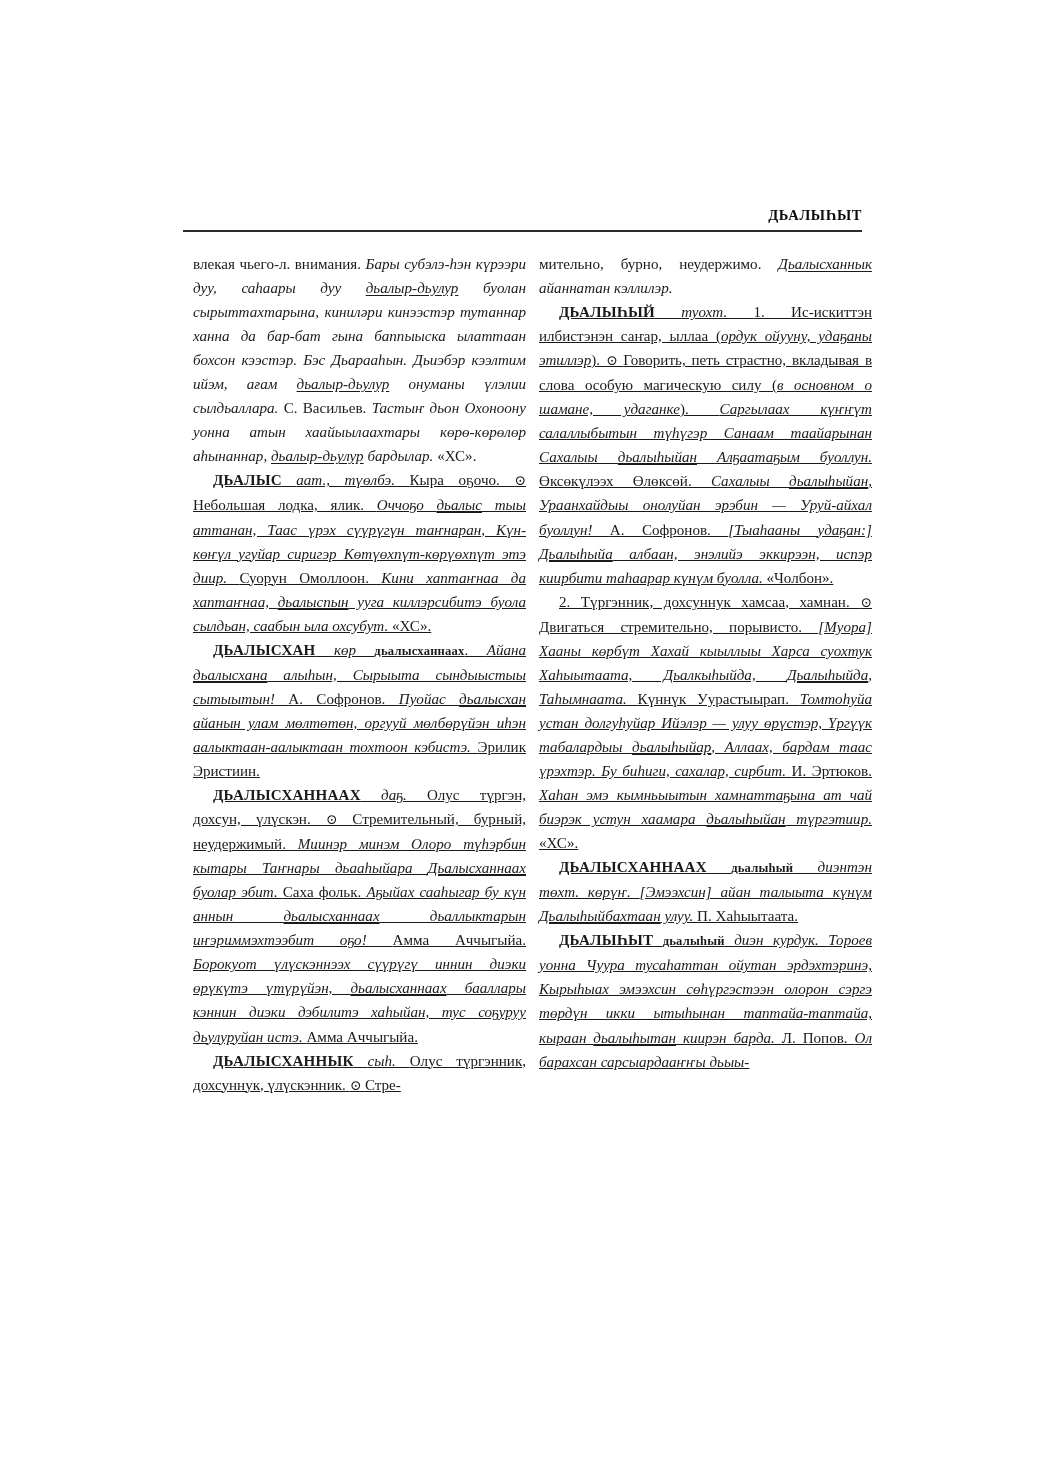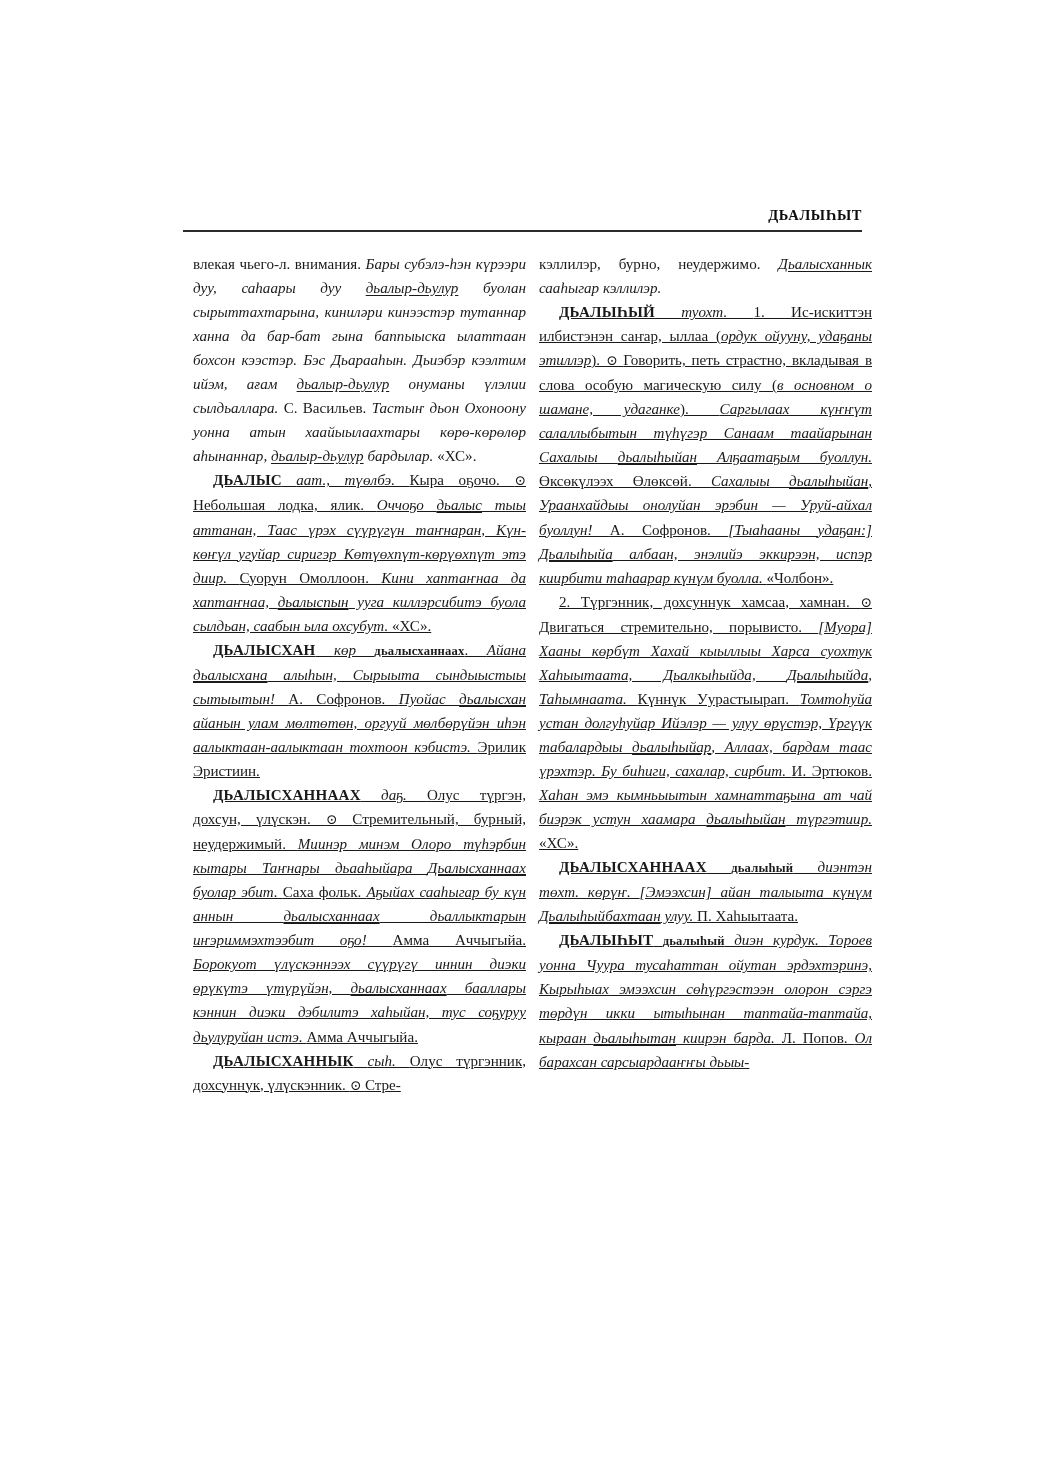--- a/index.html
+++ b/index.html
@@ -113,21 +113,21 @@
 
     <div class="col">
       <div class="para cont"><span class="rom">влекая чьего-л. внимания. </span><span class="it">Бары субэлэ-һэн күрээри дуу, саһаары дуу </span><span class="ul">дьалыр-дьулур</span><span class="it"> буолан сырыттахтарына, киниләри кинээстэр тутаннар ханна да бар-бат гына баппыыска ылаттаан бохсон кээстэр. Бэс Дьарааһын. Дьиэбэр кээлтим ийэм, ағам </span><span class="ul">дьалыр-дьулур</span><span class="it"> онуманы үлэлии сылдьаллара. </span><span class="rom">С. Васильев. </span><span class="it">Тастыҥ дьон Охоноону уонна атын хаайыылаахтары көрө-көрөлөр аһынаннар, </span><span class="ul">дьалыр-дьулур</span><span class="it"> бардылар. </span><span class="rom">«ХС».</span></div>
       <div class="para indent"><span class="hw">ДЬАЛЫС</span><span class="rom"> </span><span class="it">аат., түөлбэ. </span><span class="rom">Кыра оҕочо. </span><span class="bullet">⊙ </span><span class="rom">Небольшая лодка, ялик. </span><span class="it">Оччоҕо </span><span class="ul">дьалыс</span><span class="it"> тыы аттанан, Таас үрэх сүүрүгүн таҥнаран, Күн-көҥүл угуйар сиригэр Көтүөхпүт-көрүөхпүт этэ диир. </span><span class="rom">Суорун Омоллоон. </span><span class="it">Кини хаптаҥнаа да хаптаҥнаа, </span><span class="ul">дьалыспын</span><span class="it"> ууга киллэрсибитэ буола сылдьан, саабын ыла охсубут. </span><span class="rom">«ХС».</span></div>
       <div class="para indent"><span class="hw">ДЬАЛЫСХАН</span><span class="rom"> </span><span class="it">көр </span><span class="hw-sm">дьалысханнаах</span><span class="rom">. </span><span class="it">Айана </span><span class="ul">дьалысхана</span><span class="it"> алыһын, Сырыыта сындыыстыы сытыытын! </span><span class="rom">А. Софронов. </span><span class="it">Пуойас </span><span class="ul">дьалысхан</span><span class="it"> айанын улам мөлтөтөн, оргууй мөлбөрүйэн иһэн аалыктаан-аалыктаан тохтоон кэбистэ. </span><span class="rom">Эрилик Эристиин.</span></div>
       <div class="para indent"><span class="hw">ДЬАЛЫСХАННААХ</span><span class="rom"> </span><span class="it">даҕ. </span><span class="rom">Олус түргэн, дохсун, үлүскэн. </span><span class="bullet">⊙ </span><span class="rom">Стремительный, бурный, неудержимый. </span><span class="it">Миинэр минэм Олоро түһэрбин кытары Таҥнары дьааһыйара </span><span class="ul">Дьалысханнаах</span><span class="it"> буолар эбит. </span><span class="rom">Саха фольк. </span><span class="it">Аҕыйах сааһыгар бу күн аннын </span><span class="ul">дьалысханнаах</span><span class="it"> дьаллыктарын иҥэриммэхтээбит оҕо! </span><span class="rom">Амма Аччыгыйа. </span><span class="it">Борокуот үлүскэннээх сүүрүгү иннин диэки өрүкүтэ үтүрүйэн, </span><span class="ul">дьалысханнаах</span><span class="it"> бааллары кэннин диэки дэбилитэ хаһыйан, тус соҕуруу дьулуруйан истэ. </span><span class="rom">Амма Аччыгыйа.</span></div>
       <div class="para indent"><span class="hw">ДЬАЛЫСХАННЫК</span><span class="rom"> </span><span class="it">сыһ. </span><span class="rom">Олус түргэнник, дохсуннук, үлүскэнник. </span><span class="bullet">⊙ </span><span class="rom">Стре-</span></div>
     </div>
 
     <div class="col">
-      <div class="para cont"><span class="rom">кэллилэр, бурно, неудержимо. </span><span class="ul">Дьалысханнык</span><span class="it"> сааһыгар кэллилэр.</span></div>
+      <div class="para cont"><span class="rom">мительно, бурно, неудержимо. </span><span class="ul">Дьалысханнык</span><span class="it"> айаннатан кэллилэр.</span></div>
       <div class="para indent"><span class="hw">ДЬАЛЫҺЫЙ</span><span class="rom"> </span><span class="it">туохт. </span><span class="rom">1. Ис-искиттэн илбистэнэн саҥар, ыллаа (</span><span class="it">ордук ойууну, удаҕаны этиллэр</span><span class="rom">). </span><span class="bullet">⊙ </span><span class="rom">Говорить, петь страстно, вкладывая в слова особую магическую силу (</span><span class="it">в основном о шамане, удаганке</span><span class="rom">). </span><span class="it">Саргылаах күҥҥүт салаллыбытын түһүгэр Санаам таайарынан Сахалыы </span><span class="ul">дьалыһыйан</span><span class="it"> Алҕаатаҕым буоллун. </span><span class="rom">Өксөкүлээх Өлөксөй. </span><span class="it">Сахалыы </span><span class="ul">дьалыһыйан</span><span class="it">, Ураанхайдыы онолуйан эрэбин — Уруй-айхал буоллун! </span><span class="rom">А. Софронов. </span><span class="it">[Тыаһааны удаҕан:] </span><span class="ul">Дьалыһыйа</span><span class="it"> албаан, энэлийэ эккирээн, испэр киирбити таһаарар күнүм буолла. </span><span class="rom">«Чолбон».</span></div>
       <div class="para indent"><span class="rom">2. Түргэнник, дохсуннук хамсаа, хамнан. </span><span class="bullet">⊙ </span><span class="rom">Двигаться стремительно, порывисто. </span><span class="it">[Муора] Хааны көрбүт Хахай кыыллыы Харса суохтук Хаһыытаата, Дьалкыһыйда, </span><span class="ul">Дьалыһыйда</span><span class="it">, Таһымнаата. </span><span class="rom">Күннүк Уурастыырап. </span><span class="it">Томтоһуйа устан долгуһуйар Ийэлэр — улуу өрүстэр, Үргүүк табалардыы </span><span class="ul">дьалыһыйар</span><span class="it">, Аллаах, бардам таас үрэхтэр. Бу биһиги, сахалар, сирбит. </span><span class="rom">И. Эртюков. </span><span class="it">Хаһан эмэ кымньыытын хамнаттаҕына ат чай биэрэк устун хаамара </span><span class="ul">дьалыһыйан</span><span class="it"> түргэтиир. </span><span class="rom">«ХС».</span></div>
       <div class="para indent"><span class="hw">ДЬАЛЫСХАННААХ</span><span class="rom"> </span><span class="hw-sm">дьалыһый</span><span class="it"> диэнтэн төхт. көрүҥ. </span><span class="it">[Эмээхсин] айан талыыта күнүм </span><span class="ul">Дьалыһыйбахтаан</span><span class="it"> улуу. </span><span class="rom">П. Хаһыытаата.</span></div>
       <div class="para indent"><span class="hw">ДЬАЛЫҺЫТ</span><span class="rom"> </span><span class="hw-sm">дьалыһый</span><span class="it"> диэн курдук. </span><span class="it">Тороев уонна Чуура тусаһаттан ойутан эрдэхтэринэ, Кырыһыах эмээхсин сөһүргэстээн олорон сэргэ төрдүн икки ытыһынан таптайа-таптайа, кыраан </span><span class="ul">дьалыһытан</span><span class="it"> киирэн барда. </span><span class="rom">Л. Попов. </span><span class="it">Ол барахсан сарсыардааҥҥы дьыы-</span></div>
     </div>
 
   </div>
 
   <div class="folio">305</div>
 

